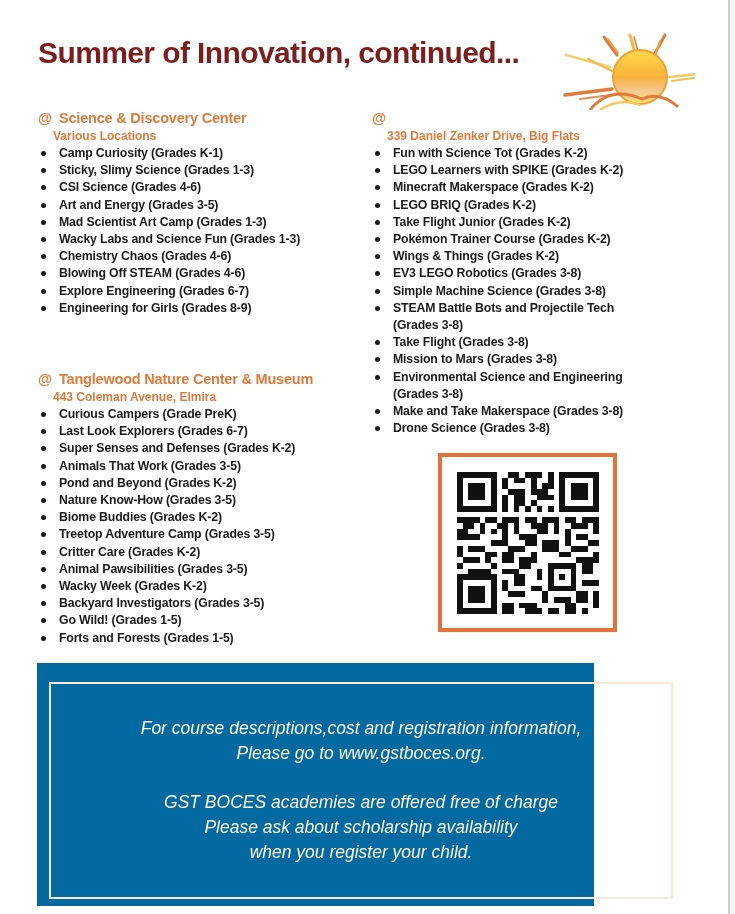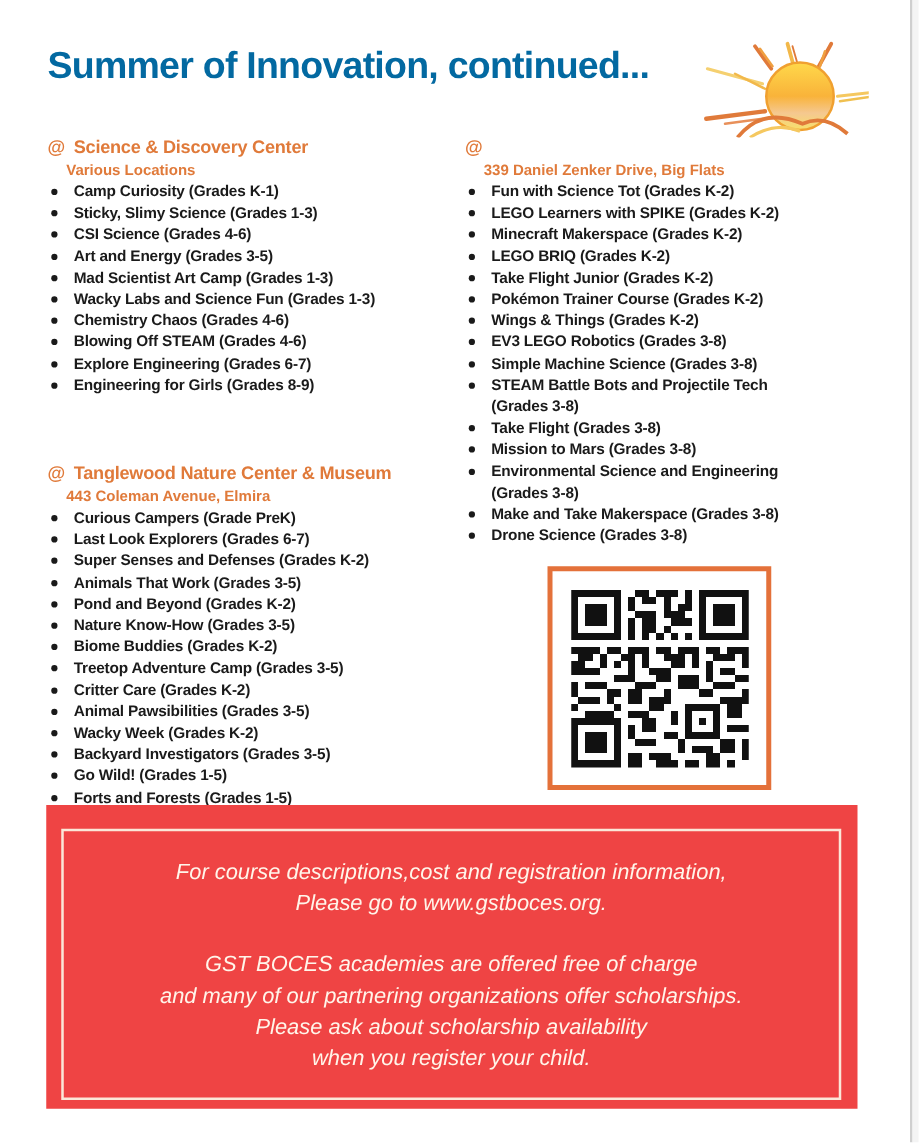--- a/index.html
+++ b/index.html
@@ -8,21 +8,21 @@
       font-family: "Liberation Sans", "DejaVu Sans", sans-serif;
     }
     .edge-line {
       position: absolute; left: 728px; top: 0; width: 2px; height: 914px; background: #cfcfcf;
     }
     .edge-fill {
       position: absolute; left: 730px; top: 0; width: 5px; height: 914px; background: #f4f4f4;
     }
     .title {
       position: absolute; left: 38px; top: 36px; margin: 0;
-      font-size: 30px; font-weight: bold; color: #0369a1; letter-spacing: -0.6px;
+      font-size: 30px; font-weight: bold; color: #7f1d1d; letter-spacing: -0.6px;
       white-space: nowrap;
     }
     .sun { position: absolute; left: 560px; top: 15px; width: 135px; height: 95px; }
 
     .section { position: absolute; }
     .sec-head { display: flex; align-items: baseline; height: 18px; }
     .at {
       width: 21px; font-size: 14.5px; font-weight: bold; color: #e07a3a;
     }
     .venue {
@@ -42,21 +42,21 @@
     }
     ul.items li .txt { display: block; }
 
     .qr-frame {
       position: absolute; left: 438px; top: 453px; width: 179px; height: 179px;
       box-sizing: border-box; border: 4px solid #e4713a; background: #fff;
     }
     .qr-frame svg { position: absolute; left: 15px; top: 15px; width: 142px; height: 142px; }
 
     .info-box {
-      position: absolute; left: 37px; top: 644px; width: 649px; height: 243px; background: #ef4444;
+      position: absolute; left: 37px; top: 663px; width: 557px; height: 243px; background: #0369a1;
     }
     .info-inner {
       position: absolute; left: 12px; top: 19px; width: 624px; height: 217px;
       box-sizing: border-box; border: 2px solid #fbe7d8;
       display: flex; flex-direction: column; align-items: center; justify-content: center;
     }
     .info-line {
       color: #fff5ea; font-style: italic; font-size: 17.5px; line-height: 25px; text-align: center;
       white-space: nowrap;
     }
@@ -385,17 +385,16 @@
     </g>
   </svg>
 </div>
 
 <div class="info-box">
   <div class="info-inner">
     <div class="info-line">For course descriptions,cost and registration information,</div>
     <div class="info-line">Please go to www.gstboces.org.</div>
     <div class="spacer"></div>
     <div class="info-line">GST BOCES academies are offered free of charge</div>
-    <div class="info-line">and many of our partnering organizations offer scholarships.</div>
     <div class="info-line">Please ask about scholarship availability</div>
     <div class="info-line">when you register your child.</div>
   </div>
 </div>
 
 </body></html>

